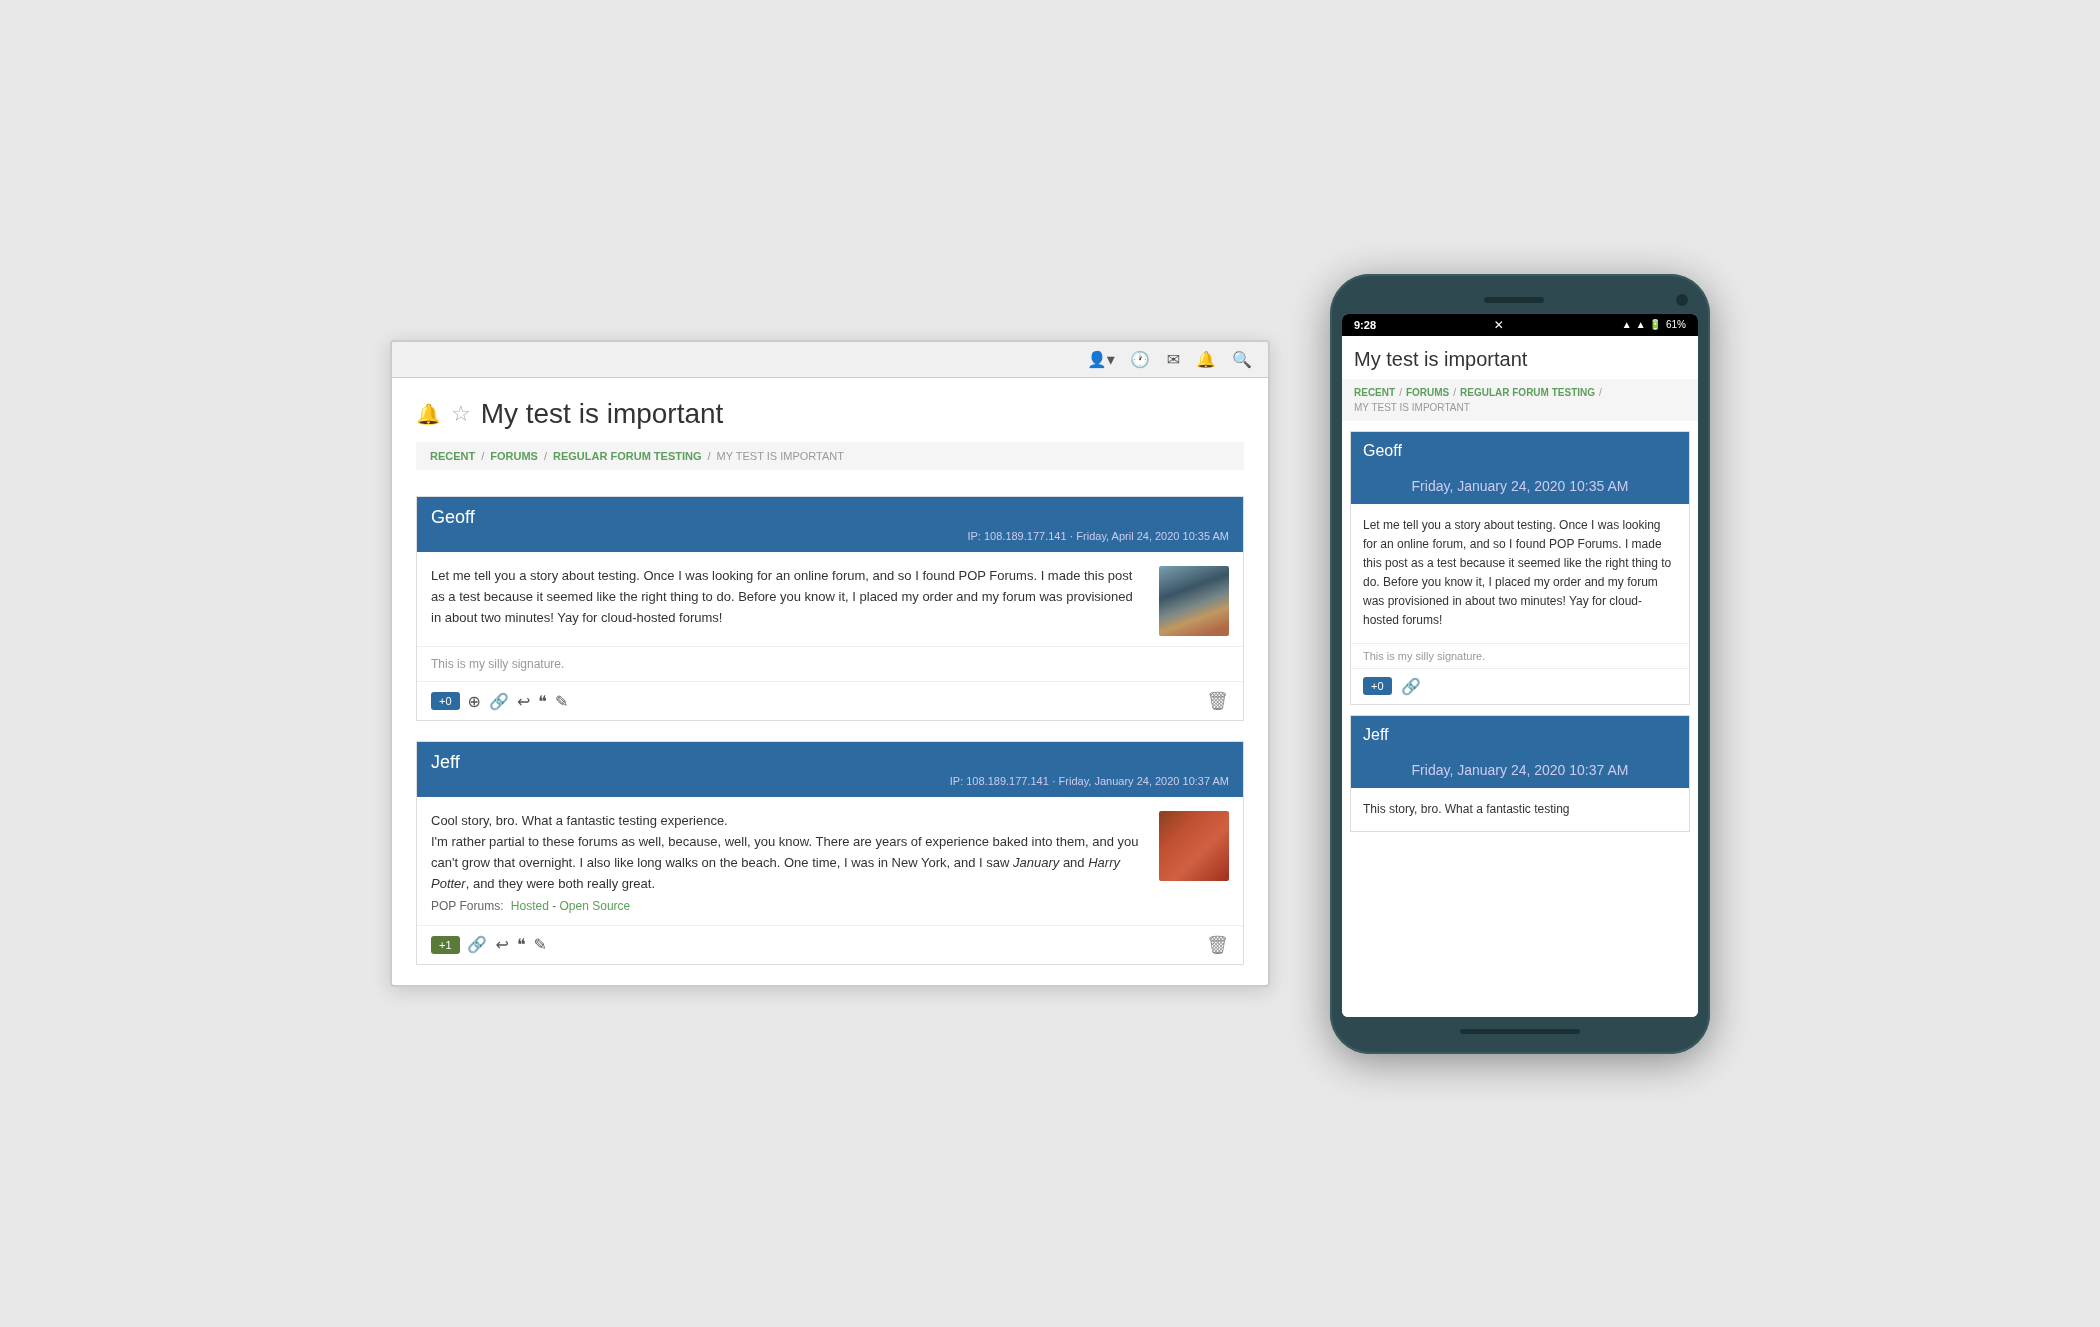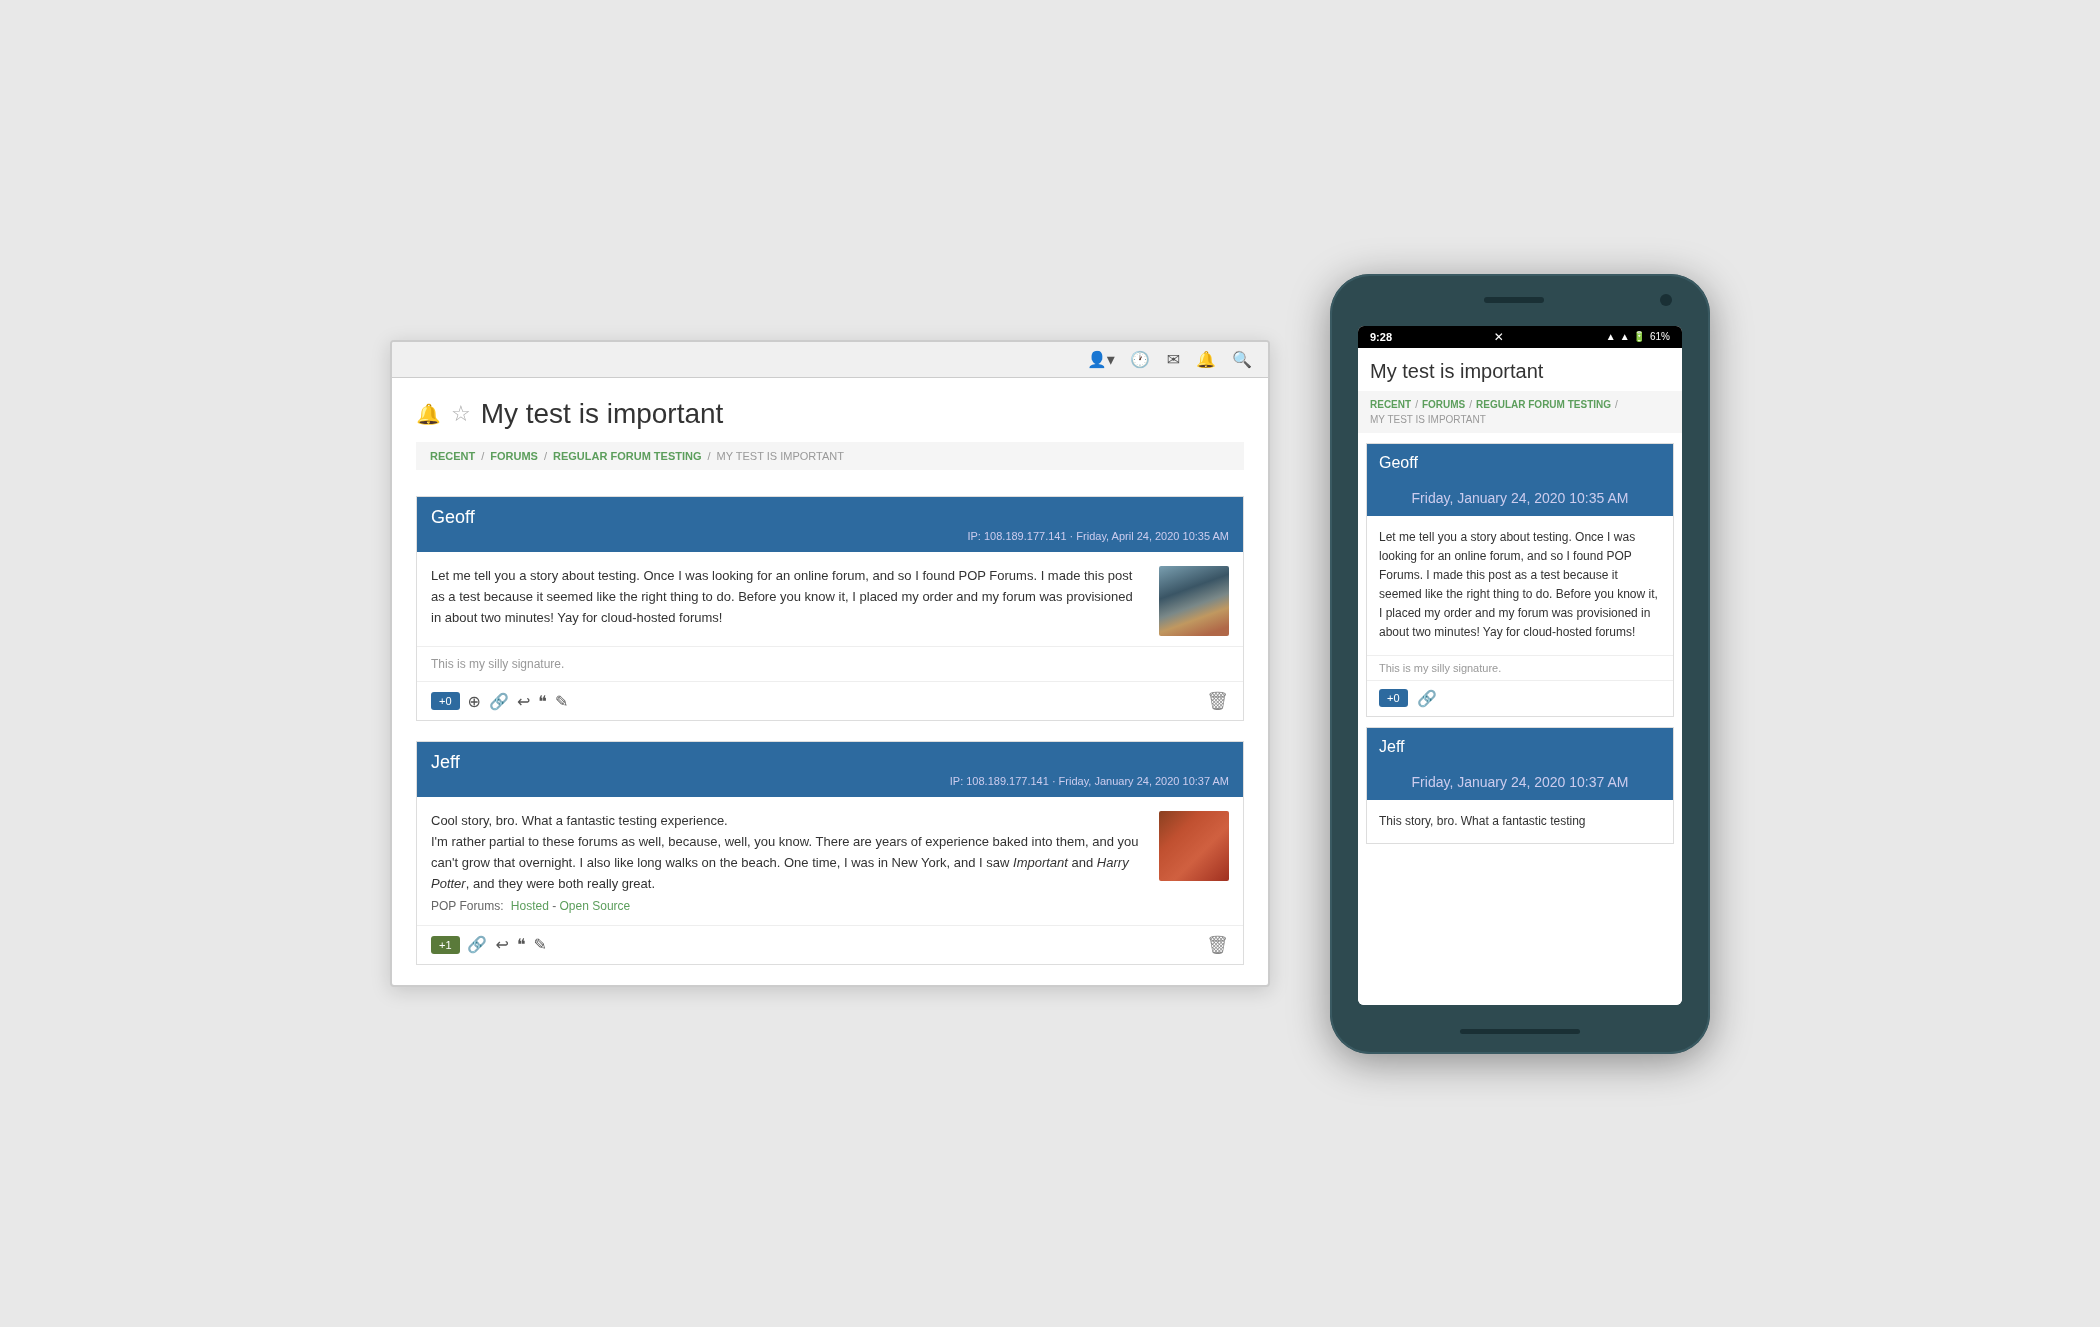--- a/index.html
+++ b/index.html
@@ -202,26 +202,26 @@
       color: #5c9e5c;
       text-decoration: none;
     }
 
     
     .mobile-device {
       width: 380px;
       height: 780px;
       background: #2e4a50;
       border-radius: 40px;
-      padding: 20px 28px;
+      padding: 20px 12px;
       box-shadow: 0 8px 40px rgba(0,0,0,0.4), inset 0 0 0 2px #3a5a62;
       display: flex;
       flex-direction: column;
       align-items: flex-start;
-      gap: 20px;
+      gap: 8px;
     }
 
     .mobile-top-bar {
       width: 100%;
       display: flex;
       justify-content: space-between;
       align-items: center;
       padding: 0 10px;
     }
 
@@ -416,21 +416,21 @@
   </div>
 
   <div class="post">
     <div class="post-header">
       <div class="post-author">Jeff</div>
       <div class="post-meta">IP: 108.189.177.141 · Friday, January 24, 2020 10:37 AM</div>
     </div>
     <div class="post-body">
       <div class="post-text">
         <p style="">Cool story, bro. What a fantastic testing experience.</p>
-        <p style="font-size:13px;color:#333;line-height:1.6;">I'm rather partial to these forums as well, because, well, you know. There are years of experience baked into them, and you can't grow that overnight. I also like long walks on the beach. One time, I was in New York, and I saw <em>Important</em> and <em>Harry Potter</em>, and they were both really great.</p>
+        <p style="font-size:13px;color:#333;line-height:1.6;">I'm rather partial to these forums as well, because, well, you know. There are years of experience baked into them, and you can't grow that overnight. I also like long walks on the beach. One time, I was in New York, and I saw <em>January</em> and <em>Harry Potter</em>, and they were both really great.</p>
       </div>
       <div class="post-avatar">
         <div class="avatar-jeff"></div>
       </div>
     </div>
     <div class="post-links">
       <span>POP Forums:</span>
       <a href="#" style="margin-left:4px;">Hosted</a>
       <span> - </span>
       <a href="#">Open Source</a>

